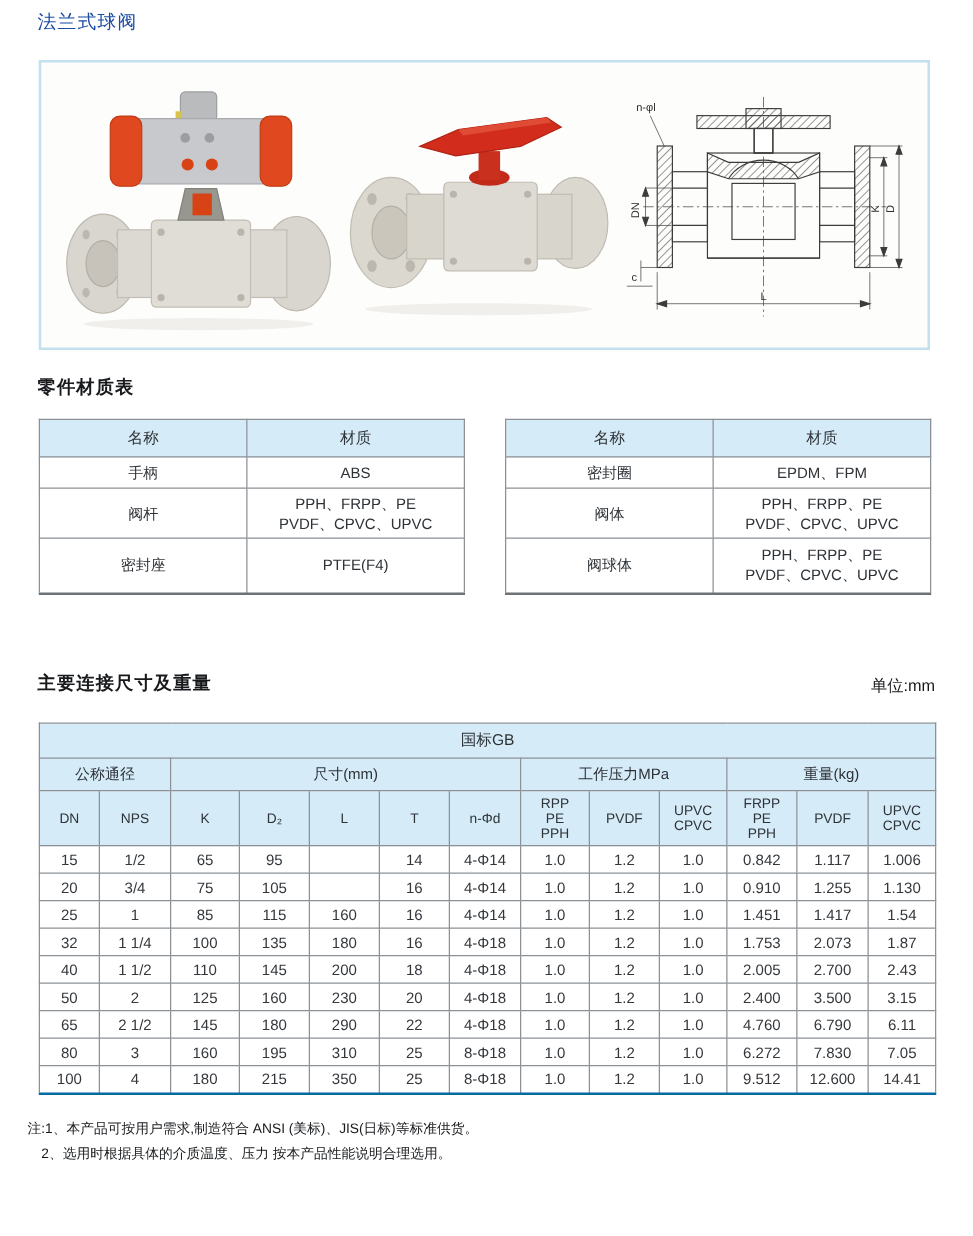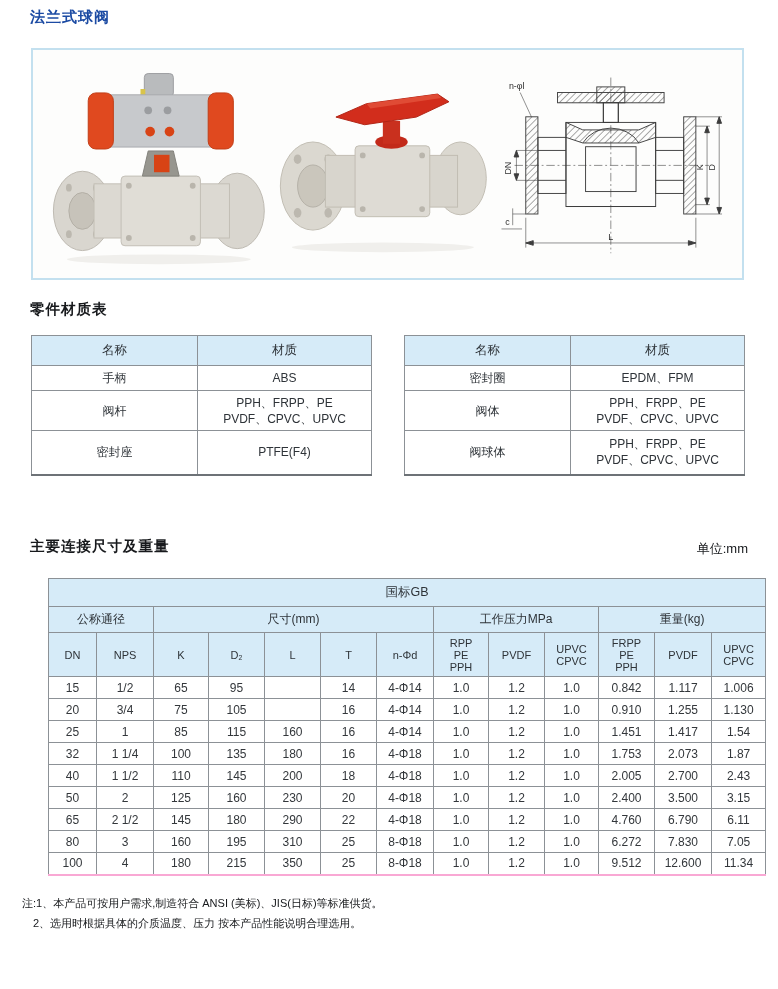--- a/index.html
+++ b/index.html
@@ -1,21 +1,21 @@
 <!DOCTYPE html>
 <html><head>
 <meta charset="utf-8">
 <style>
   html,body { margin:0; padding:0; background:#ffffff; }
   .page {
     position:relative; width:778px; height:989px; background:#ffffff;
     font-family:"Liberation Sans","DejaVu Sans",sans-serif; color:#2e3338; overflow:hidden;
   }
   .title {
-    position:absolute; left:30px; top:8px; font-size:15px; font-weight:bold;
+    position:absolute; left:30px; top:8px; font-size:15px; font-weight:normal;
     color:#1c4ba3; letter-spacing:1px;
   }
   .photo-box {
     position:absolute; left:31px; top:48px; width:713px; height:232px;
     border:2px solid #c3e0ef; background:#fdfdfc; box-sizing:border-box;
     display:flex; align-items:center; justify-content:space-between; padding:0 14px;
   }
   .section-head { position:absolute; margin:0; font-size:14.5px; font-weight:bold; color:#17191c; letter-spacing:1px; }
   .unit-label { position:absolute; top:540px; right:30px; font-size:13px; color:#17191c; }
 
@@ -25,21 +25,21 @@
 
   .mat-table { position:absolute; top:335px; width:340px; border-bottom:2px solid #6d7277; }
   .mat-table.left  { left:31px; }
   .mat-table.right { left:404px; }
   .mat-table th { height:30px; font-size:12.5px; }
   .mat-table td { font-size:12px; line-height:16px; }
   .mat-table tbody tr:nth-child(1) { height:25px; }
   .mat-table tbody tr:nth-child(2) { height:40px; }
   .mat-table tbody tr:nth-child(3) { height:44px; }
 
-  .main-table { position:absolute; left:48px; top:578px; width:717px; border-bottom:2px solid #f9a8d4; }
+  .main-table { position:absolute; left:31px; top:578px; width:717px; border-bottom:2px solid #0369a1; }
   .main-table th, .main-table td { font-size:12px; }
   .main-table .std-row th { height:28px; font-size:12.5px; }
   .main-table .group-row th { height:26px; }
   .main-table .colhead-row th { height:44px; font-size:11px; line-height:12px; }
   .main-table tbody td { height:22px; color:#33373b; }
 
   .notes { position:absolute; left:22px; top:897px; font-size:11px; color:#17191c; }
   .notes p { margin:0 0 7.5px 0; line-height:12px; }
   .notes p.indent { padding-left:11px; }
 
@@ -417,21 +417,21 @@
           <td>180</td>
           <td>215</td>
           <td>350</td>
           <td>25</td>
           <td>8-Φ18</td>
           <td>1.0</td>
           <td>1.2</td>
           <td>1.0</td>
           <td>9.512</td>
           <td>12.600</td>
-          <td>11.34</td>
+          <td>14.41</td>
         </tr>
       </tbody>
   </table>
 
   <div class="notes">
     <p>注:1、本产品可按用户需求,制造符合 ANSI (美标)、JIS(日标)等标准供货。</p>
     <p class="indent">2、选用时根据具体的介质温度、压力 按本产品性能说明合理选用。</p>
   </div>
 
 </div>

